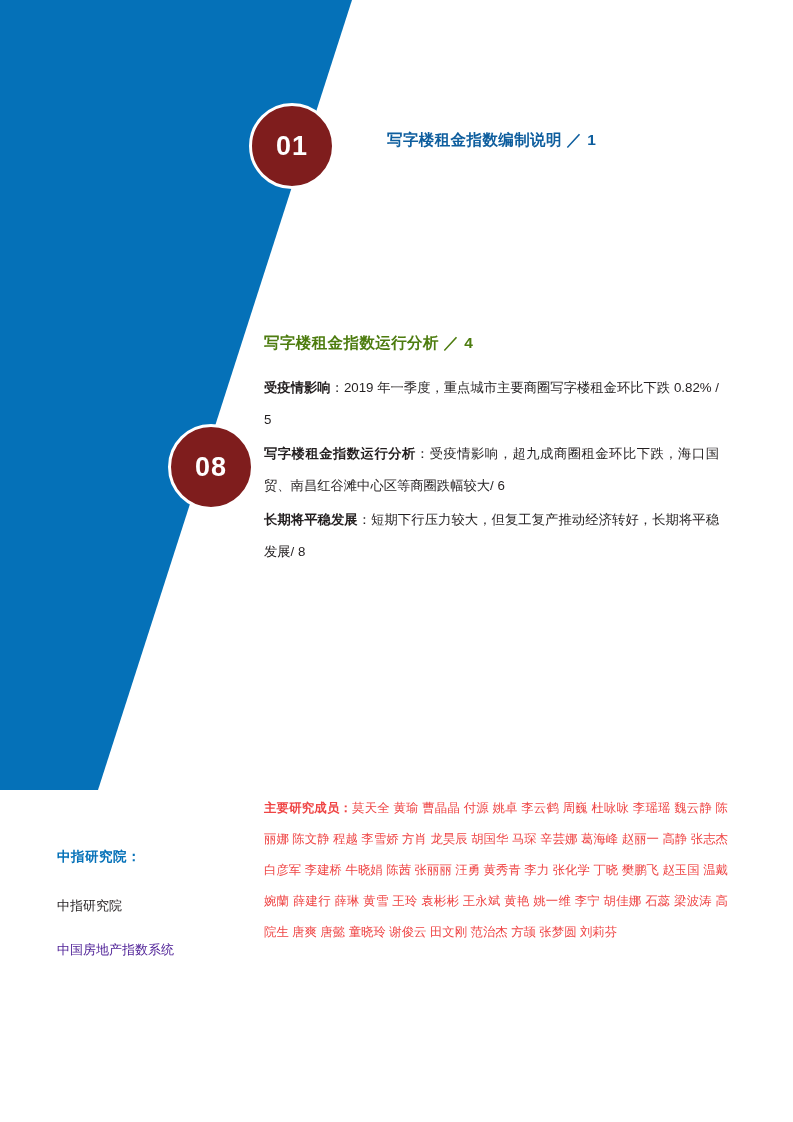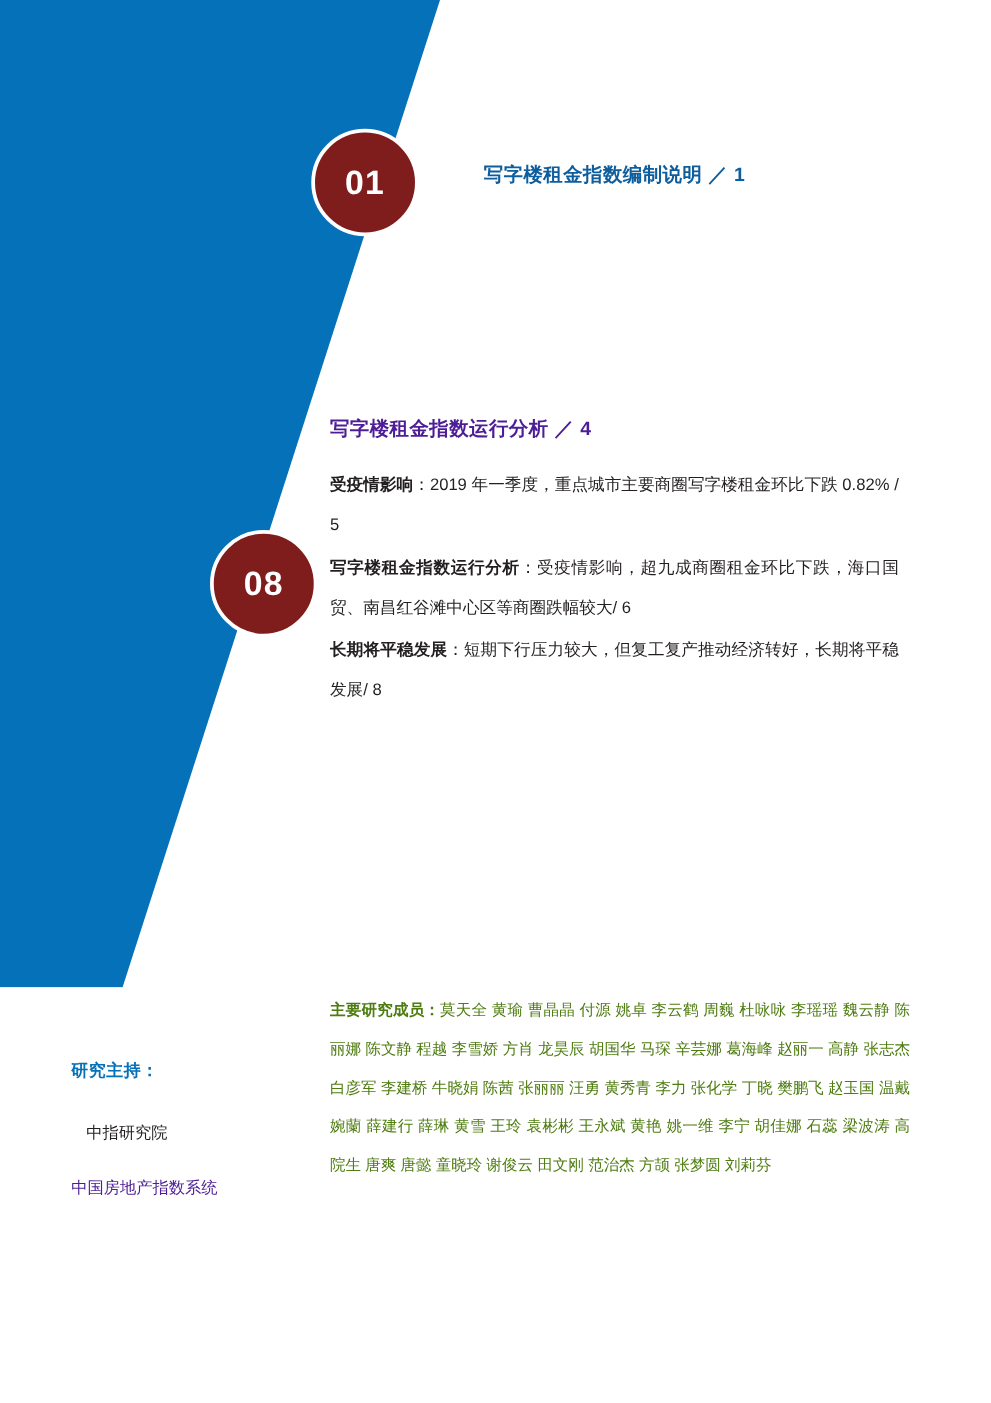--- a/index.html
+++ b/index.html
@@ -58,21 +58,21 @@
   
   .sec2 {
     position: absolute;
     left: 264px;
     top: 333px;
     width: 455px;
   }
   .sec2-title {
     font-size: 15.5px;
     font-weight: bold;
-    color: #4c1d95;
+    color: #4d7c0f;
     letter-spacing: 0.4px;
     margin-bottom: 18px;
   }
   .sec2-para {
     font-size: 13.3px;
     line-height: 32px;
     color: #231f20;
     margin-bottom: 2px;
     text-align: justify;
   }
@@ -89,39 +89,38 @@
     font-weight: bold;
     color: #0571b8;
     letter-spacing: 0.5px;
   }
   .host-line1 {
     position: absolute;
     left: 57px;
     top: 897px;
     font-size: 13px;
     color: #231f20;
-    margin-left: 12px;
   }
   .host-line2 {
     position: absolute;
     left: 57px;
     top: 941px;
     font-size: 13px;
     color: #4c1d95;
   }
 
   
   .researchers {
     position: absolute;
     left: 264px;
     top: 793px;
     width: 464px;
     font-size: 12.4px;
     line-height: 31px;
-    color: #4d7c0f;
+    color: #ef4444;
     text-align: justify;
   }
   .researchers b {
     font-weight: bold;
   }
 </style>
 </head>
 <body>
 
 <div class="blue-shape-lower"></div>
@@ -140,19 +139,19 @@
 
   <div class="sec2-para">
     <b>写字楼租金指数运行分析</b><span>：受疫情影响，超九成商圈租金环比下跌，海口国贸、南昌红谷滩中心区等商圈跌幅较大/ 6</span>
   </div>
 
   <div class="sec2-para">
     <b>长期将平稳发展</b><span>：短期下行压力较大，但复工复产推动经济转好，长期将平稳发展/ 8</span>
   </div>
 </div>
 
-<div class="host-label">研究主持：</div>
+<div class="host-label">中指研究院：</div>
 <div class="host-line1">中指研究院</div>
 <div class="host-line2">中国房地产指数系统</div>
 
 <div class="researchers">
   <b>主要研究成员：</b><span>莫天全 黄瑜 曹晶晶 付源 姚卓 李云鹤 周巍 杜咏咏 李瑶瑶 魏云静 陈丽娜 陈文静 程越 李雪娇 方肖 龙昊辰 胡国华 马琛 辛芸娜 葛海峰 赵丽一 高静 张志杰 白彦军 李建桥 牛晓娟 陈茜 张丽丽 汪勇 黄秀青 李力 张化学 丁晓 樊鹏飞 赵玉国 温戴婉蘭 薛建行 薛琳 黄雪 王玲 袁彬彬 王永斌 黄艳 姚一维 李宁 胡佳娜 石蕊 梁波涛 高院生 唐爽 唐懿 童晓玲 谢俊云 田文刚 范治杰 方颉 张梦圆 刘莉芬</span>
 </div>
 
 </body></html>

